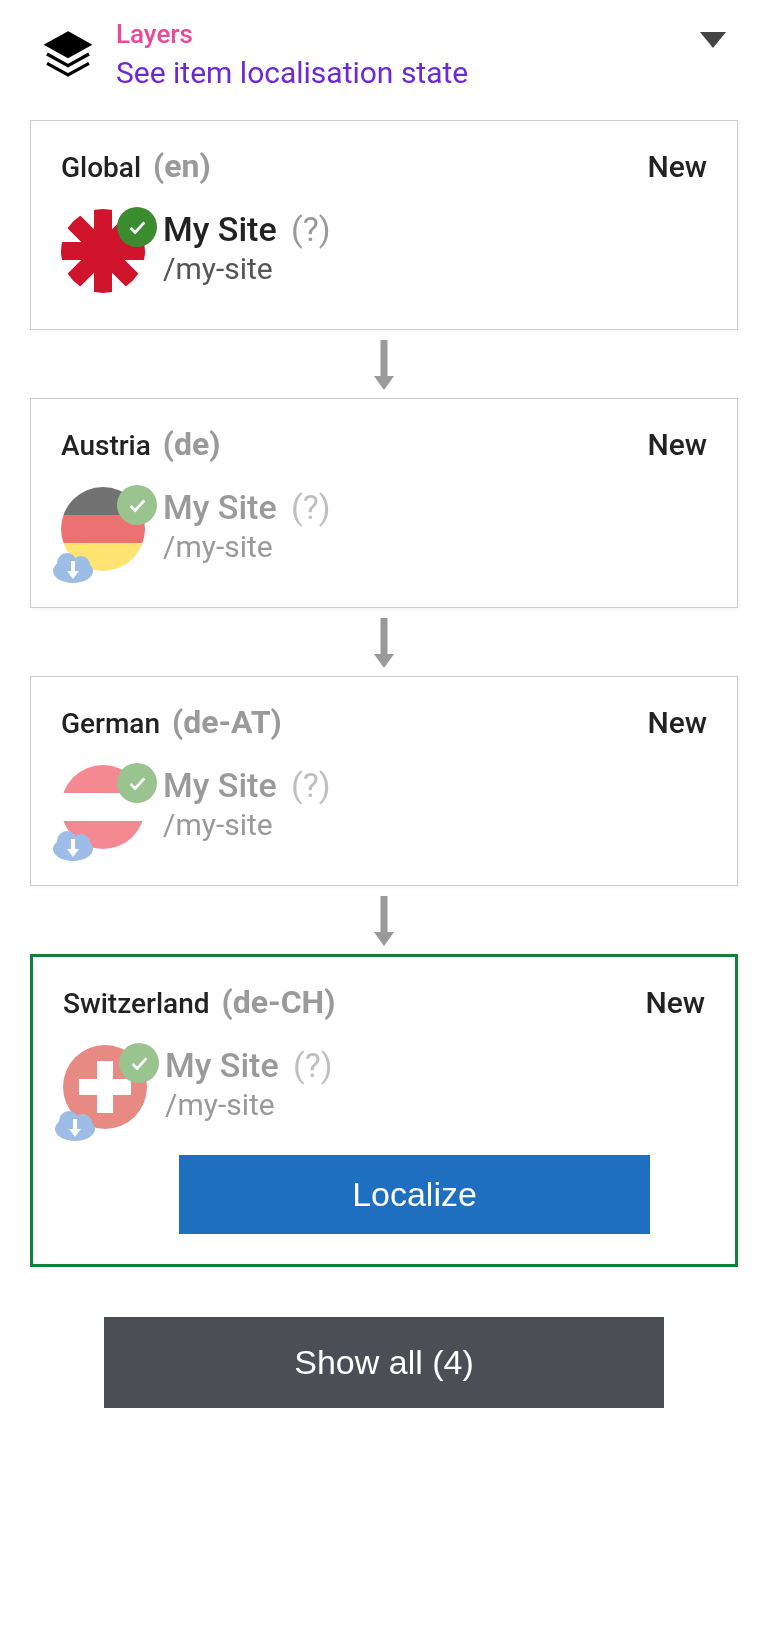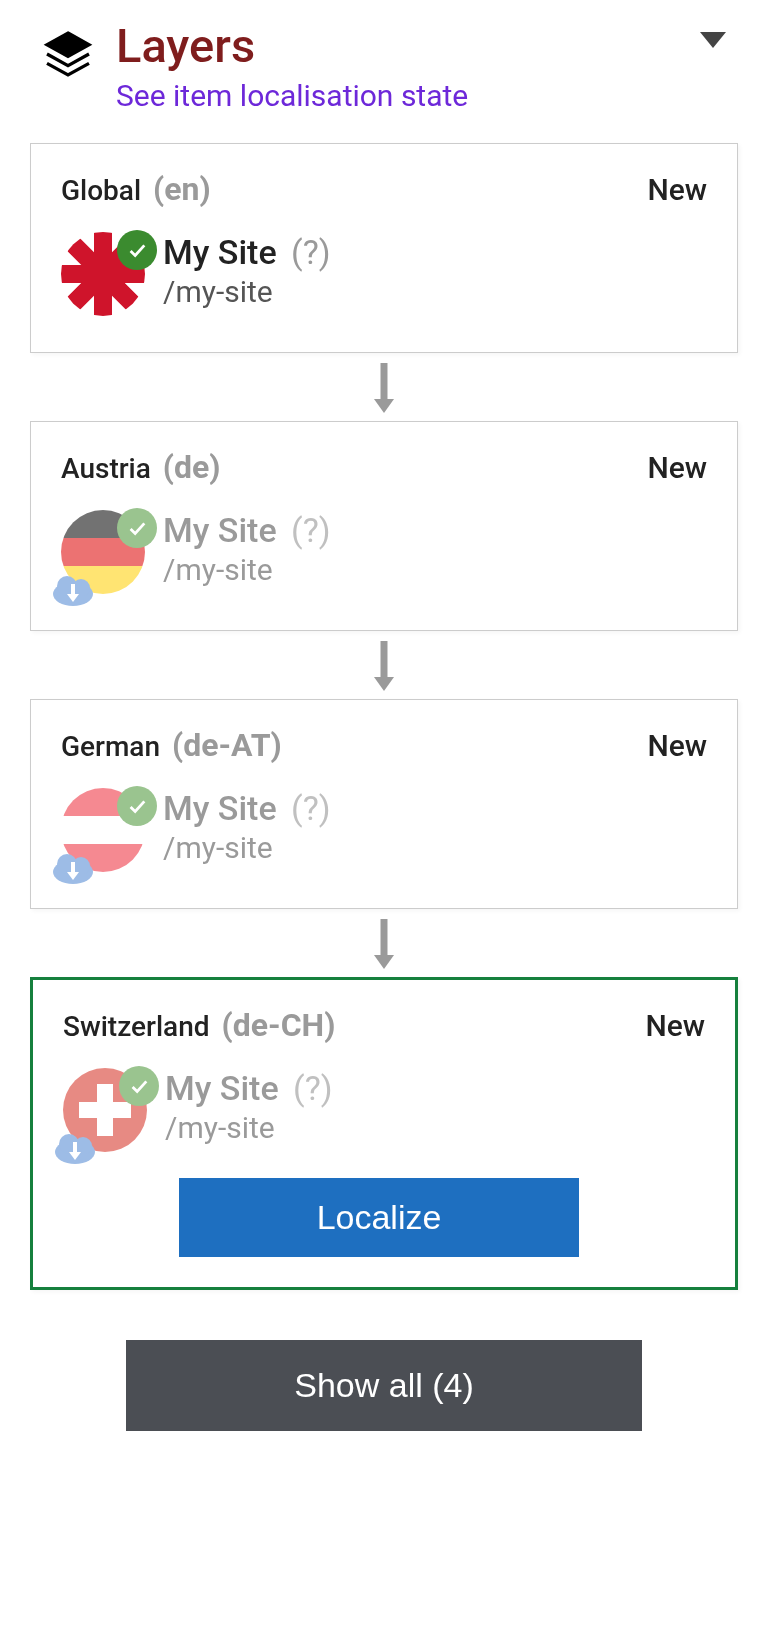--- a/index.html
+++ b/index.html
@@ -11,21 +11,21 @@
     color: #222;
   }
   .header {
     display: flex;
     align-items: flex-start;
     gap: 20px;
     margin-bottom: 30px;
     padding: 0 10px;
   }
   .header-text { flex: 1; }
-  .header h1 { font-size: 47px; font-weight: 500; color: #7f1d1d; line-height: 1.1; }
+  .header h1 { font-size: 26px; font-weight: 500; color: #ec4899; line-height: 1.1; }
   .header .sub { font-size: 30px; color: #6d28d9; margin-top: 6px; }
   .layers-icon svg { width: 56px; height: 56px; margin-top: 6px; }
   .chevron { margin-top: 10px; color: #444; }
   .card {
     border: 1px solid #ccc;
     background: #fff;
     padding: 26px 30px 30px 30px;
     box-shadow: 2px 2px 4px rgba(0,0,0,0.04);
   }
   .card.selected { border: 3px solid #15803d; }
@@ -61,26 +61,26 @@
   .faded-text .site-name { color: #9a9a9a; }
   .faded-text .site-name .q { color: #c0c0c0; }
   .faded-text .site-path { color: #9a9a9a; }
   .faded-flag { opacity: 0.55; }
   .arrow-down { display: flex; justify-content: center; padding: 8px 0; }
   .arrow-down svg { width: 28px; height: 52px; }
   .localize-btn {
     margin-top: 20px; margin-left: 116px;
     background: #1e6fc0; color: #fff;
     font-size: 34px; font-weight: 400;
-    padding: 20px 0; width: 400px;
+    padding: 20px 0; width: 471px;
     text-align: center; border: none; cursor: pointer;
   }
   .show-all-btn {
     display: block; margin: 50px auto 0 auto;
-    width: 516px; background: #4b4e54; color: #fff;
+    width: 560px; background: #4b4e54; color: #fff;
     font-size: 34px; font-weight: 500;
     padding: 26px 12px; border: none; cursor: pointer;
   }
 </style>
 </head>
 <body>
 
 <div class="header">
   <div class="layers-icon">
     <svg viewBox="0 0 24 24" fill="none" stroke="#000" stroke-width="1.4">

